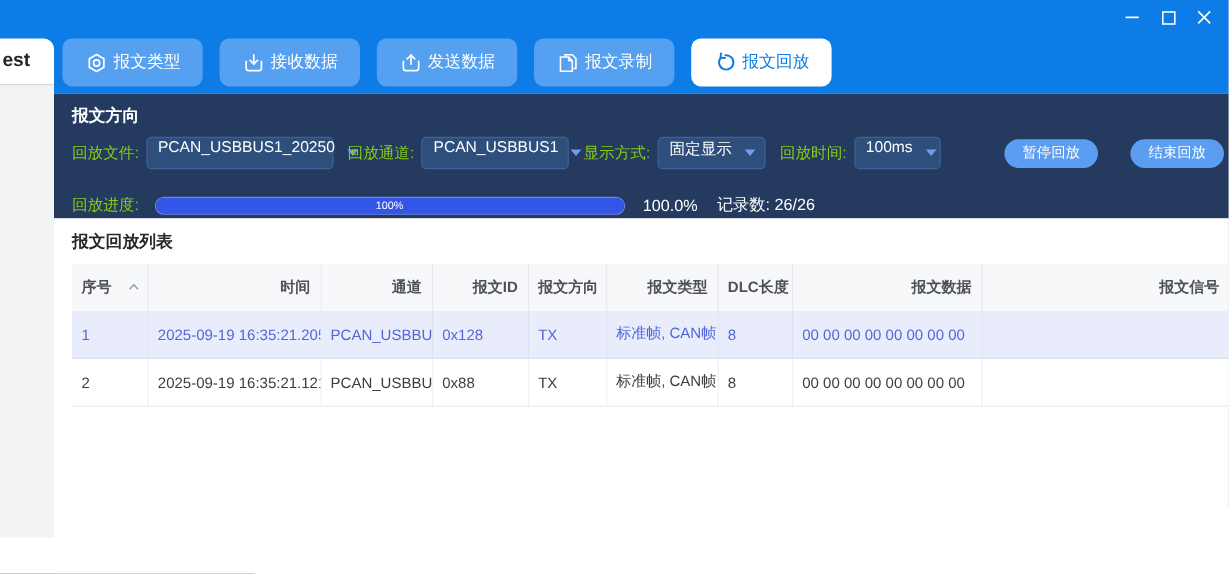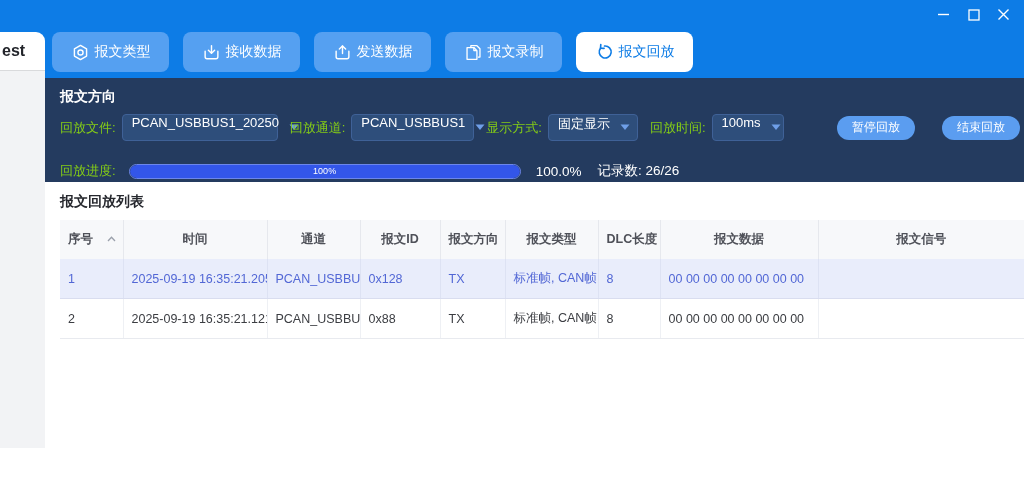--- a/index.html
+++ b/index.html
@@ -42,21 +42,21 @@
                     margin-left:7px; overflow:hidden; background:#243b5f; cursor:default; }
   .progress-fill { position:absolute; left:0; top:0; bottom:0; background:#3356e9; border-radius:7px;
                    display:flex; align-items:center; justify-content:center; font-size:9px; color:#fff; }
   .progress-pct { margin-left:15px; font-size:13.5px; }
   .progress-rec { margin-left:16px; font-size:13.5px; }
 
   
   .content { position:absolute; left:45px; top:182px; width:979px; height:296px; background:#fff; padding:11px 0 0 15px; }
   .table-title { font-size:14px; font-weight:bold; color:#26282e; }
   table { border-collapse:collapse; table-layout:fixed; width:964px; margin-top:9px; font-size:12.5px; }
-  th { background:#f7f8fa; color:#4f5159; font-weight:600; text-align:center; padding:11px 8px;
+  th { background:#f7f8fa; color:#4f5159; font-weight:600; text-align:right; padding:11px 8px;
        border-right:1px solid #e6e8ed; white-space:nowrap; overflow:hidden; }
   th:last-child { border-right:none; }
   td { padding:11px 8px; border-right:1px solid #eef0f4; border-bottom:1px solid #e8eaef;
        white-space:nowrap; overflow:hidden; }
   td:last-child { border-right:none; }
   tr.row-selected td { background:#e9edfb; color:#5267d5; border-bottom:1px solid #d9ddef; border-right:1px solid #dde2f3; }
   tr.row-selected td:last-child { border-right:none; }
   tr.row-normal td { background:#ffffff; color:#3b3d42; }
   .sort-caret { margin-left:14px; vertical-align:1px; }
 </style>

